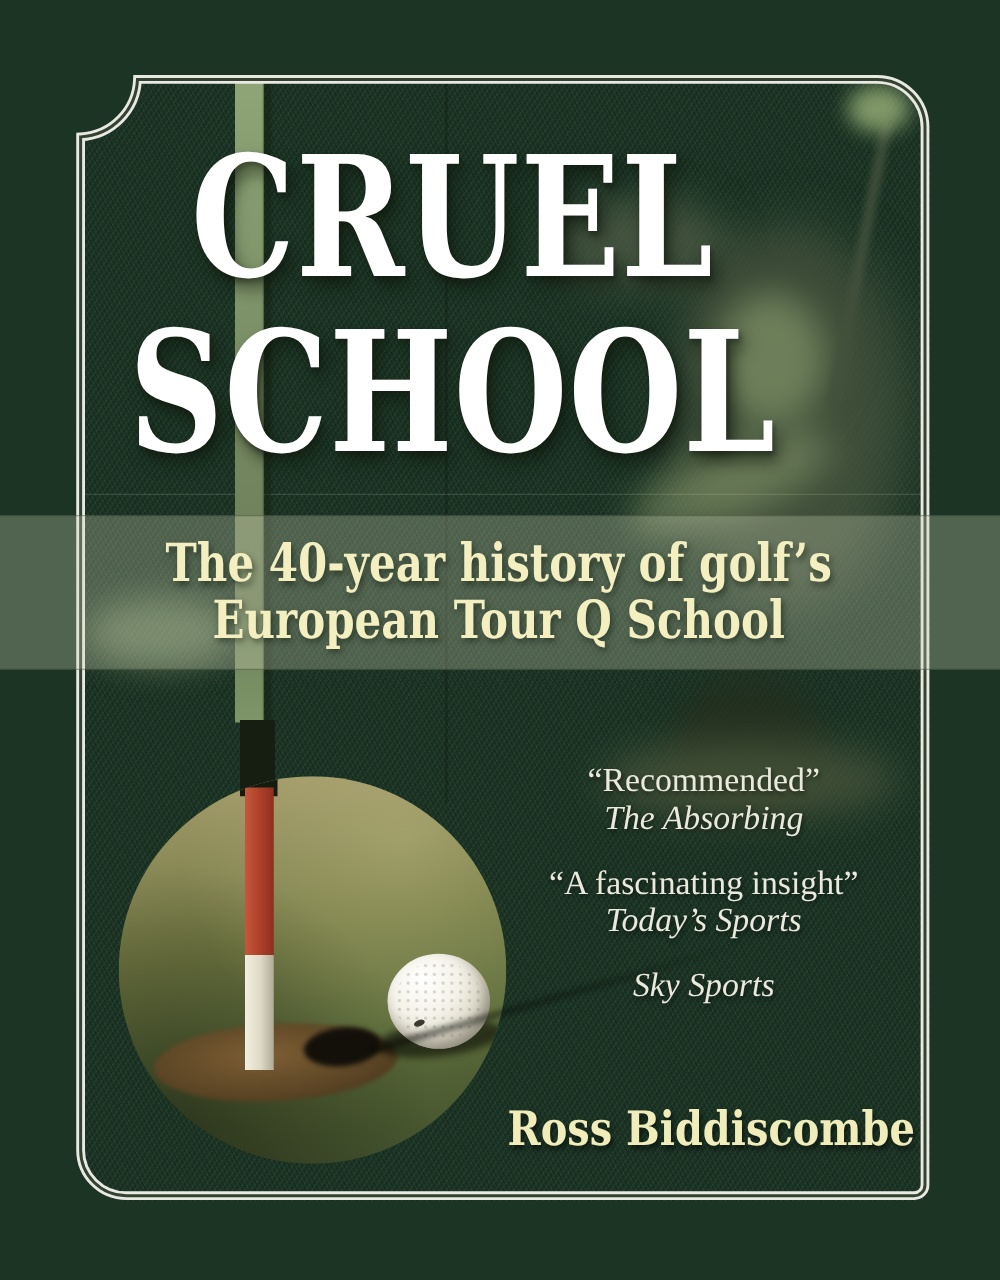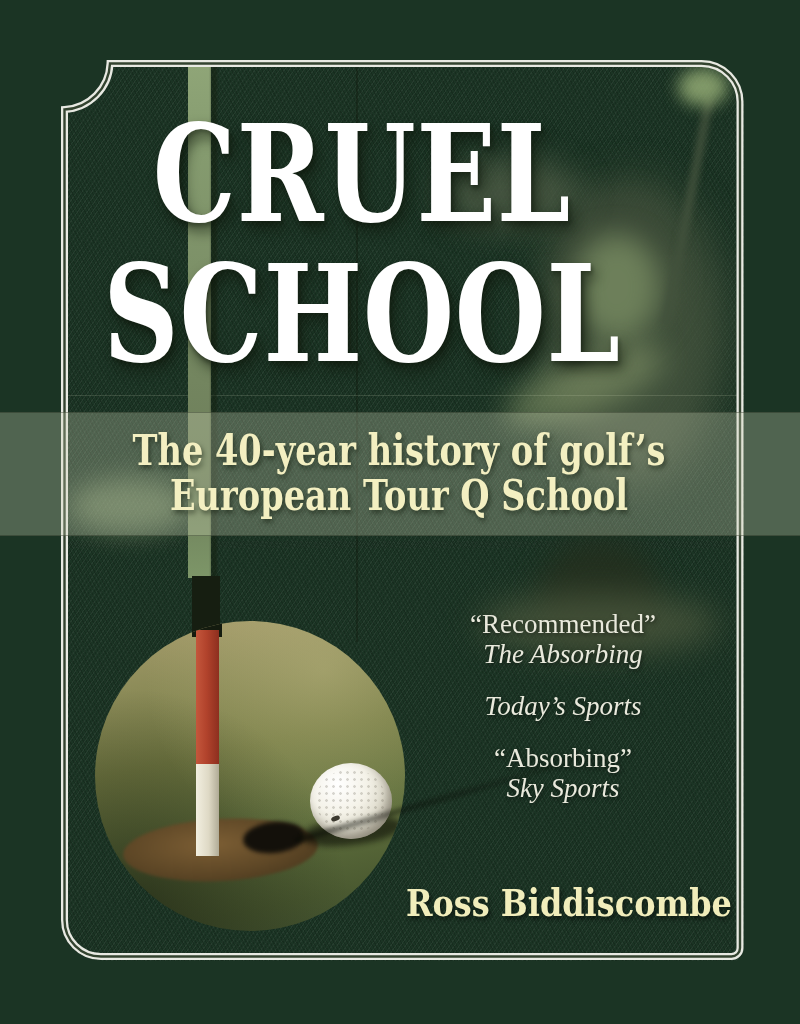--- a/index.html
+++ b/index.html
@@ -160,24 +160,24 @@
       </div>
     </div>
     <div class="abs pole-shadow-line"></div>
 
     <div class="quotes">
       <div class="quote-group">
         <div class="quote-text">“Recommended”</div>
         <div class="quote-src">The Absorbing</div>
       </div>
       <div class="quote-group">
+        <div class="quote-text">“A fascinating insight”</div>
         <div class="quote-src">Today’s Sports</div>
       </div>
       <div class="quote-group">
-        <div class="quote-text">“Absorbing”</div>
         <div class="quote-src">Sky Sports</div>
       </div>
     </div>
 
     <div class="author">Ross Biddiscombe</div>
   </div>
 
   <svg class="frame-svg" width="800" height="1024" viewBox="0 0 800 1024">
     <path d="M 110 63.5 A 48 48 0 0 1 64.5 109.5 L 64.5 920 A 36.5 36.5 0 0 0 101 956.5 L 731.5 956.5 A 8.5 8.5 0 0 0 740 948 L 740 103 A 38.5 38.5 0 0 0 701.5 63.5 Z" fill="none" stroke="#e8e9e2" stroke-width="7"></path>
     <path d="M 110 63.5 A 48 48 0 0 1 64.5 109.5 L 64.5 920 A 36.5 36.5 0 0 0 101 956.5 L 731.5 956.5 A 8.5 8.5 0 0 0 740 948 L 740 103 A 38.5 38.5 0 0 0 701.5 63.5 Z" fill="none" stroke="#33432f" stroke-width="2.4"></path>

